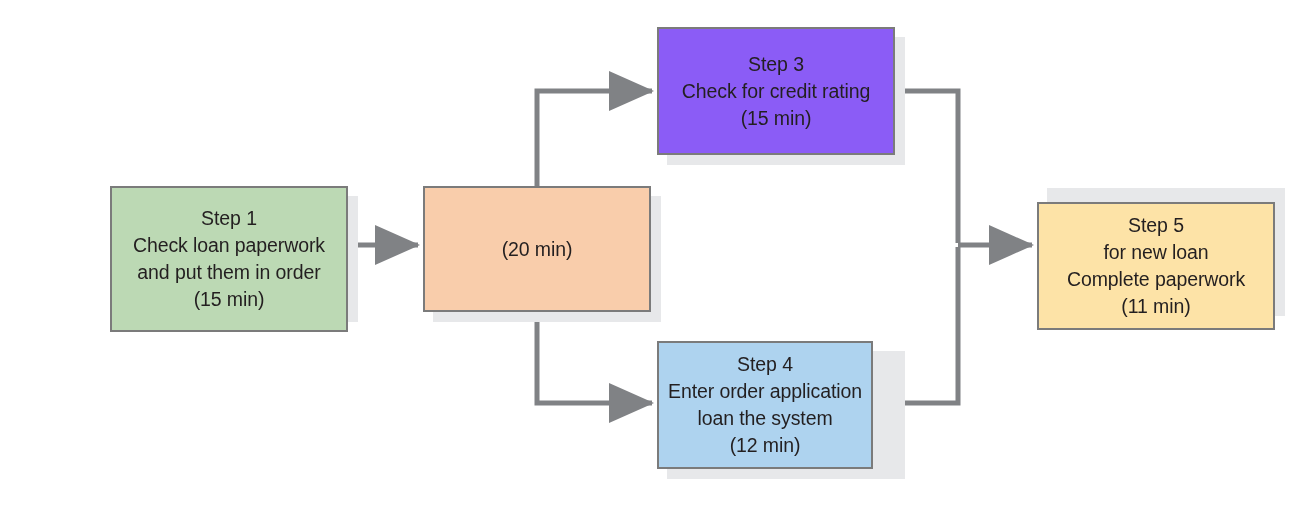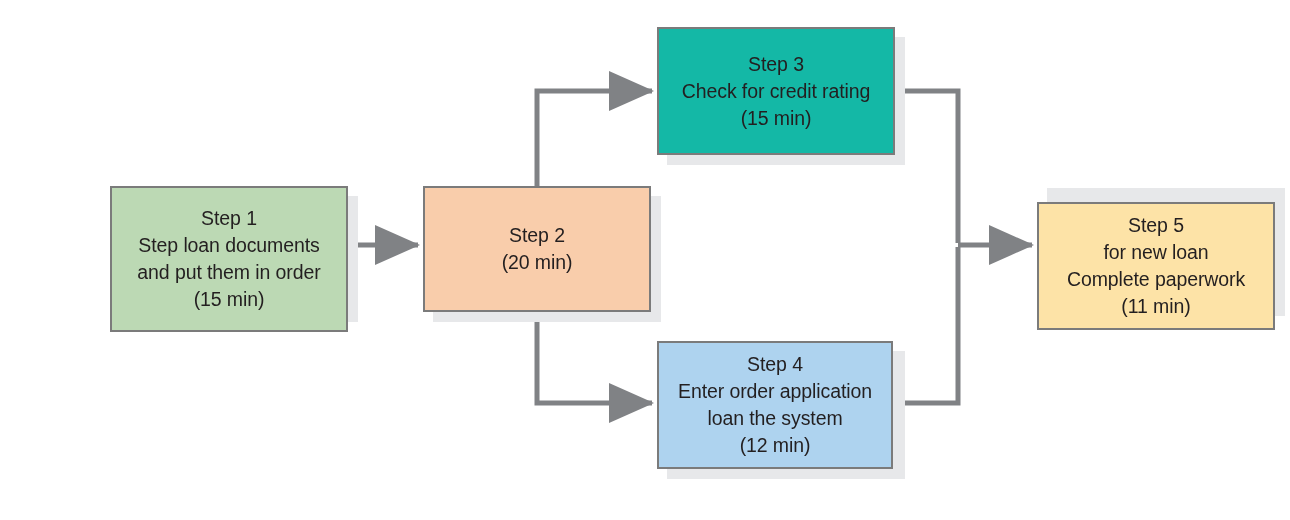--- a/index.html
+++ b/index.html
@@ -97,42 +97,41 @@
 
   <div class="node-shadow" style="left:120px; top:196px; width:238px; height:126px;"></div>
   <div class="node-shadow" style="left:433px; top:196px; width:228px; height:126px;"></div>
   <div class="node-shadow" style="left:667px; top:37px; width:238px; height:128px;"></div>
   <div class="node-shadow" style="left:667px; top:351px; width:238px; height:128px;"></div>
   <div class="node-shadow" style="left:1047px; top:188px; width:238px; height:128px;"></div>
 
   <div class="node" style="left:110px; top:186px; width:238px; height:146px; background:#bcd9b4;">
     <span class="node-text">
       <span class="node-line">Step 1</span>
-      <span class="node-line">Step loan documents</span>
+      <span class="node-line">Check loan paperwork</span>
       <span class="node-line">and put them in order</span>
       <span class="node-line">(15 min)</span>
     </span>
   </div>
 
   <div class="node" style="left:423px; top:186px; width:228px; height:126px; background:#f9cdab;">
     <span class="node-text">
-      <span class="node-line">Step 2</span>
       <span class="node-line">(20 min)</span>
     </span>
   </div>
 
-  <div class="node" style="left:657px; top:27px; width:238px; height:128px; background:#14b8a6;">
+  <div class="node" style="left:657px; top:27px; width:238px; height:128px; background:#8b5cf6;">
     <span class="node-text">
       <span class="node-line">Step 3</span>
       <span class="node-line">Check for credit rating</span>
       <span class="node-line">(15 min)</span>
     </span>
   </div>
 
-  <div class="node" style="left:657px; top:341px; width:236px; height:128px; background:#aed3ef;">
+  <div class="node" style="left:657px; top:341px; width:216px; height:128px; background:#aed3ef;">
     <span class="node-text">
       <span class="node-line">Step 4</span>
       <span class="node-line">Enter order application</span>
       <span class="node-line">loan the system</span>
       <span class="node-line">(12 min)</span>
     </span>
   </div>
 
   <div class="node" style="left:1037px; top:178px; width:238px; height:128px; background:#fde3a7;margin-top:24px;">
     <span class="node-text">

